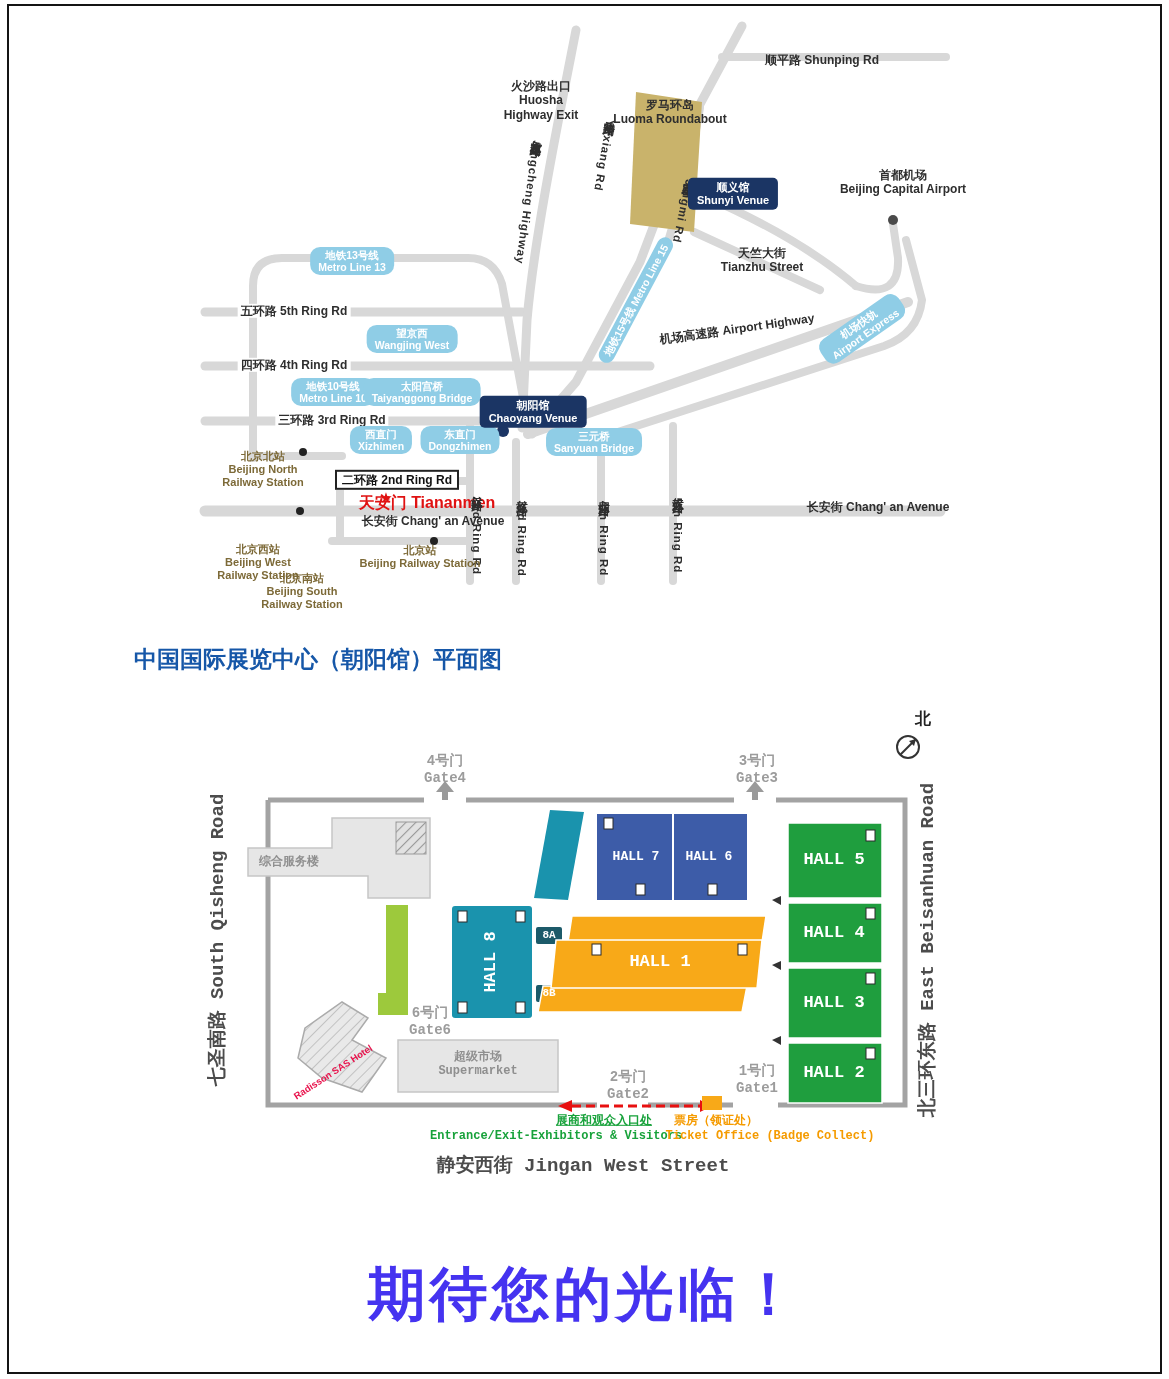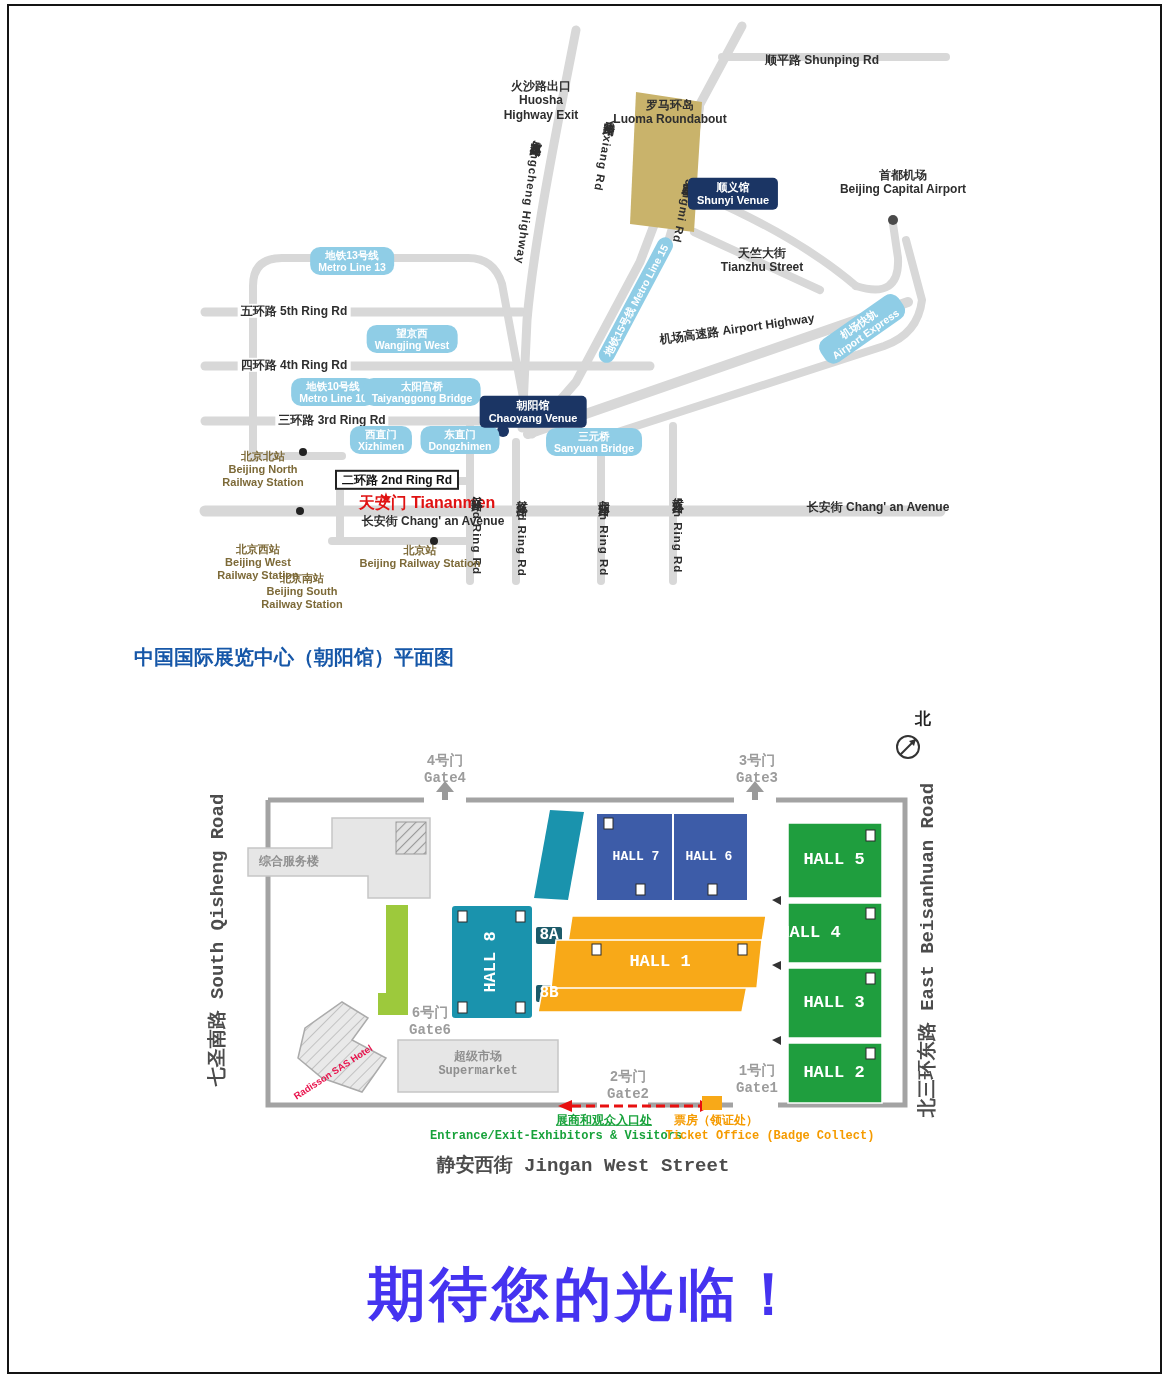--- a/index.html
+++ b/index.html
@@ -15,31 +15,31 @@
   .road{font-size:12px;font-weight:bold;color:#2e2e2e;white-space:pre-line}
   .roadbg{background:#fff;padding:0 3px}
   .vroad{font-size:11.5px;font-weight:bold;color:#2e2e2e;writing-mode:vertical-rl;letter-spacing:1px;line-height:1.05;white-space:nowrap}
   .station{font-size:11px;font-weight:bold;color:var(--station_brown,#7d6a38)}
   .badge-light{background:var(--badge_light,#8fcde6);color:#fff;font-weight:bold;font-size:10.5px;padding:2px 8px;border-radius:10px;line-height:1.15;white-space:pre-line}
   .badge-dark{background:var(--badge_dark,#1b3564);color:#fff;font-weight:bold;font-size:11px;padding:3px 9px;border-radius:5px;line-height:1.2;white-space:pre-line}
   .red{color:#e01212;font-weight:bold;font-size:16px;white-space:nowrap}
   .star{font-size:15px}
   .boxed{background:#fff;border:2px solid #222;color:#111;font-weight:bold;font-size:12px;padding:1px 5px;white-space:nowrap}
 
-  .section-title{position:absolute;left:134px;top:644px;font-size:20px;font-weight:bold;color:var(--title_blue,#1657a8)}
+  .section-title{position:absolute;left:134px;top:644px;font-size:23px;font-weight:bold;color:var(--title_blue,#1657a8)}
   .closing{position:absolute;left:50%;top:1256px;transform:translateX(-50%);font-size:58px;font-weight:900;
     color:var(--closing_blue,#4533f0);letter-spacing:4px;white-space:nowrap}
 
   
   .street{font-family:"Liberation Mono","DejaVu Sans Mono",monospace;font-size:19px;font-weight:bold;color:#4c4c4c;white-space:nowrap}
   .gate{font-family:"Liberation Mono","DejaVu Sans Mono",monospace;font-size:14px;font-weight:bold;color:#9c9c9c}
   .hall{font-family:"Liberation Mono","DejaVu Sans Mono",monospace;color:#fff;font-weight:bold;font-size:13px;white-space:nowrap}
   .hall-sm{font-size:17px}
   .hall-lg{font-size:17px}
-  .hall-tag{font-family:"Liberation Mono","DejaVu Sans Mono",monospace;color:#fff;font-weight:bold;font-size:16px}
+  .hall-tag{font-family:"Liberation Mono","DejaVu Sans Mono",monospace;color:#fff;font-weight:bold;font-size:11px}
   .bldg{font-family:"Liberation Mono","DejaVu Sans Mono",monospace;font-size:12px;font-weight:bold;color:#8f8f8f}
   .green-note{font-family:"Liberation Mono","DejaVu Sans Mono",monospace;font-size:12px;font-weight:bold;color:var(--entrance_green,#18a23b);white-space:nowrap}
   .orange-note{font-family:"Liberation Mono","DejaVu Sans Mono",monospace;font-size:12px;font-weight:bold;color:var(--ticket_orange,#f59b00);white-space:nowrap}
   .hotel{color:var(--hotel_red,#e8114b);font-size:9.5px;font-weight:bold;white-space:nowrap}
   .compass-n{font-size:16px;color:#222;font-weight:bold}
 
   
   .roads path{stroke:var(--road_gray,#d8d8d8)}
   .tan{fill:var(--tan_area,#c9b36b)}
   .navy{fill:var(--badge_dark,#1b3564)}
@@ -251,21 +251,21 @@
       <div class="lbl gate" style="left: 445px; top: 770px; transform: translate(-50%, -50%);">4号门
 Gate4</div>
       <div class="lbl gate" style="left: 757px; top: 770px; transform: translate(-50%, -50%);">3号门
 Gate3</div>
       <div class="lbl street" style="left: 218px; top: 940px; transform: translate(-50%, -50%) rotate(-90deg);">七圣南路 South Qisheng Road</div>
       <div class="lbl street" style="left: 928px; top: 950px; transform: translate(-50%, -50%) rotate(-90deg);">北三环东路 East Beisanhuan Road</div>
       <div class="lbl bldg" style="left: 289px; top: 862px; transform: translate(-50%, -50%);">综合服务楼</div>
       <div class="lbl hall" style="left: 636px; top: 857px; transform: translate(-50%, -50%);">HALL 7</div>
       <div class="lbl hall" style="left: 709px; top: 857px; transform: translate(-50%, -50%);">HALL 6</div>
       <div class="lbl hall hall-sm" style="left: 834px; top: 860px; transform: translate(-50%, -50%);">HALL 5</div>
-      <div class="lbl hall hall-sm" style="left: 810px; top: 933px; transform: translate(-50%, -50%); text-align: right;">HALL 4</div>
+      <div class="lbl hall hall-sm" style="left: 834px; top: 933px; transform: translate(-50%, -50%); text-align: right;">HALL 4</div>
       <div class="lbl hall hall-sm" style="left: 834px; top: 1003px; transform: translate(-50%, -50%);">HALL 3</div>
       <div class="lbl hall hall-sm" style="left: 834px; top: 1073px; transform: translate(-50%, -50%);">HALL 2</div>
       <div class="lbl hall hall-lg" style="left: 491px; top: 962px; transform: translate(-50%, -50%) rotate(-90deg);">HALL 8</div>
       <div class="lbl hall-tag" style="left: 549px; top: 936px; transform: translate(-50%, -50%);">8A</div>
       <div class="lbl hall-tag" style="left: 549px; top: 994px; transform: translate(-50%, -50%);">8B</div>
       <div class="lbl hall hall-lg" style="left: 660px; top: 962px; transform: translate(-50%, -50%);">HALL 1</div>
       <div class="lbl gate" style="left: 430px; top: 1022px; transform: translate(-50%, -50%);">6号门
 Gate6</div>
       <div class="lbl bldg" style="left: 478px; top: 1064px; transform: translate(-50%, -50%);">超级市场
 Supermarket</div>

